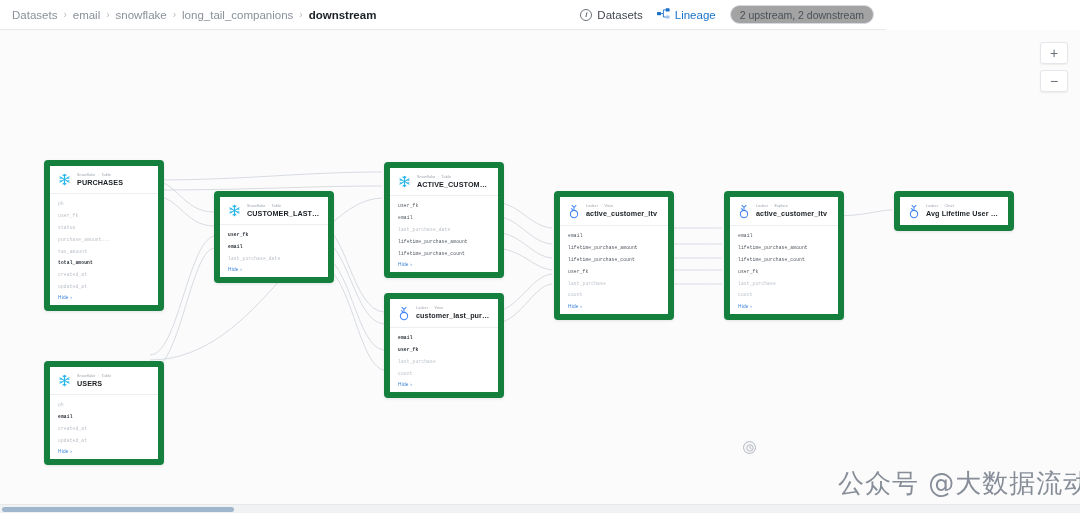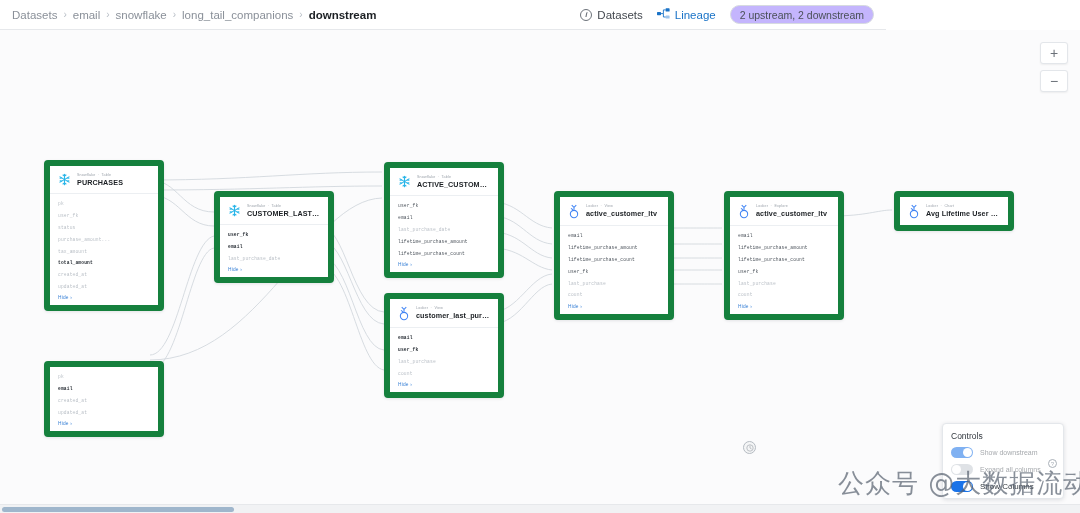--- a/index.html
+++ b/index.html
@@ -20,21 +20,21 @@
   .breadcrumb{ display:flex; align-items:center; font-size:11.5px; }
   .crumb{ color:#8a9099; }
   .crumb.active{ color:#1b1f23; font-weight:bold; }
   .crumb-sep{ color:#b8bec6; margin:0 6px; font-size:10px; }
 
   .topright{ margin-left:auto; display:flex; align-items:center; gap:14px; }
   .tb-item{ display:flex; align-items:center; gap:5px; font-size:11.5px; color:#43484f; }
   .tb-item.lineage{ color:#1a73c7; }
   .pill{
     border:1px solid #d6dae0; border-radius:11px; padding:2.5px 9px;
-    font-size:10.5px; color:#4a5058; background:#c4b5fd; white-space:nowrap;text-align:right;
+    font-size:10.5px; color:#4a5058; background:#a3a3a3; white-space:nowrap;text-align:right;
   }
   .i-circle{
     width:12px; height:12px; border:1.2px solid #6d737b; border-radius:50%;
     display:inline-flex; align-items:center; justify-content:center;
     font-size:8px; font-weight:bold; color:#6d737b; font-style:italic;
   }
 
   
   .canvas{
     position:absolute; left:0; top:30px; width:1080px; height:475px;
@@ -238,70 +238,87 @@
       <div class="field">purchase_amount...</div>
       <div class="field">tax_amount</div>
       <div class="field bold">total_amount</div>
       <div class="field">created_at</div>
       <div class="field">updated_at</div>
       <div class="hide-link">Hide ›</div>
     </div>
   </div>
 
   <div class="node" style="left:44px; top:331px;">
-    <div class="node-body">
-      <div class="field">pk</div>
-      <div class="field bold">email</div>
-      <div class="field">created_at</div>
-      <div class="field">updated_at</div>
-      <div class="hide-link">Hide ›</div>
-    </div>
-  </div>
-
-  <div class="node" style="left:214px; top:161px;">
     <div class="node-head">
       <span class="sf-icon">
         <svg viewBox="0 0 20 20" width="15" height="15">
           <g stroke="#29b5e8" stroke-width="1.5" stroke-linecap="round">
             <path d="M10 3 V17"></path>
               <path d="M4 6.5 L16 13.5"></path>
               <path d="M16 6.5 L4 13.5"></path>
             <path d="M10 5.5 L8 4 M10 5.5 L12 4 M10 14.5 L8 16 M10 14.5 L12 16"></path>
             <path d="M6.2 8 L4.2 8.2 M6.2 12 L4.2 11.8 M13.8 8 L15.8 8.2 M13.8 12 L15.8 11.8"></path>
           </g>
         </svg>
       </span>
       <span class="node-meta">
         <span class="node-sub"><span>Snowflake</span> &nbsp;·&nbsp; <span>Table</span></span>
-        <span class="node-title">CUSTOMER_LAST_PURCH...</span>
-      </span>
-    </div>
-    <div class="node-body">
-      <div class="field bold">user_fk</div>
+        <span class="node-title">USERS</span>
+      </span>
+    </div>
+    <div class="node-body">
+      <div class="field">pk</div>
       <div class="field bold">email</div>
-      <div class="field">last_purchase_date</div>
-      <div class="hide-link">Hide ›</div>
-    </div>
-  </div>
-
-  <div class="node" style="left:384px; top:132px;">
+      <div class="field">created_at</div>
+      <div class="field">updated_at</div>
+      <div class="hide-link">Hide ›</div>
+    </div>
+  </div>
+
+  <div class="node" style="left:214px; top:161px;">
     <div class="node-head">
       <span class="sf-icon">
         <svg viewBox="0 0 20 20" width="15" height="15">
           <g stroke="#29b5e8" stroke-width="1.5" stroke-linecap="round">
             <path d="M10 3 V17"></path>
               <path d="M4 6.5 L16 13.5"></path>
               <path d="M16 6.5 L4 13.5"></path>
             <path d="M10 5.5 L8 4 M10 5.5 L12 4 M10 14.5 L8 16 M10 14.5 L12 16"></path>
             <path d="M6.2 8 L4.2 8.2 M6.2 12 L4.2 11.8 M13.8 8 L15.8 8.2 M13.8 12 L15.8 11.8"></path>
           </g>
         </svg>
       </span>
       <span class="node-meta">
         <span class="node-sub"><span>Snowflake</span> &nbsp;·&nbsp; <span>Table</span></span>
+        <span class="node-title">CUSTOMER_LAST_PURCH...</span>
+      </span>
+    </div>
+    <div class="node-body">
+      <div class="field bold">user_fk</div>
+      <div class="field bold">email</div>
+      <div class="field">last_purchase_date</div>
+      <div class="hide-link">Hide ›</div>
+    </div>
+  </div>
+
+  <div class="node" style="left:384px; top:132px;">
+    <div class="node-head">
+      <span class="sf-icon">
+        <svg viewBox="0 0 20 20" width="15" height="15">
+          <g stroke="#29b5e8" stroke-width="1.5" stroke-linecap="round">
+            <path d="M10 3 V17"></path>
+              <path d="M4 6.5 L16 13.5"></path>
+              <path d="M16 6.5 L4 13.5"></path>
+            <path d="M10 5.5 L8 4 M10 5.5 L12 4 M10 14.5 L8 16 M10 14.5 L12 16"></path>
+            <path d="M6.2 8 L4.2 8.2 M6.2 12 L4.2 11.8 M13.8 8 L15.8 8.2 M13.8 12 L15.8 11.8"></path>
+          </g>
+        </svg>
+      </span>
+      <span class="node-meta">
+        <span class="node-sub"><span>Snowflake</span> &nbsp;·&nbsp; <span>Table</span></span>
         <span class="node-title">ACTIVE_CUSTOMER_LTV</span>
       </span>
     </div>
     <div class="node-body">
       <div class="field dark">user_fk</div>
       <div class="field dark">email</div>
       <div class="field">last_purchase_date</div>
       <div class="field dark">lifetime_purchase_amount</div>
       <div class="field dark">lifetime_purchase_count</div>
       <div class="hide-link">Hide ›</div>
@@ -398,46 +415,20 @@
           </g>
         </svg>
       </span>
       <span class="node-meta">
         <span class="node-sub"><span>Looker</span> &nbsp;·&nbsp; <span>Chart</span></span>
         <span class="node-title">Avg Lifetime User V...</span>
       </span>
     </div>
   </div>
 
-  <div class="controls">
-    <div class="controls-title">Controls</div>
-
-    <div class="ctl-row">
-      <span class="toggle">
-          <span class="knob"></span>
-        </span>
-      <span class="lbl">Show downstream</span>
-    </div>
-
-    <div class="ctl-row">
-      <span class="toggle off">
-          <span class="knob"></span>
-        </span>
-      <span class="lbl">Expand all columns</span>
-    </div>
-
-    <div class="ctl-row" style="opacity:1; margin-bottom:0;">
-      <span class="toggle">
-          <span class="knob"></span>
-        </span>
-      <span class="lbl" style="font-size:8px; color:#31373e;">Show Columns</span>
-    </div>
-
-    <span class="help-dot">?</span>
-  </div>
 
   <div class="watermark">
     <span>公众号 @大数据流动</span>
   </div>
 </div>
 
 <div class="scrollbar">
   <div class="thumb"></div>
 </div>
 

